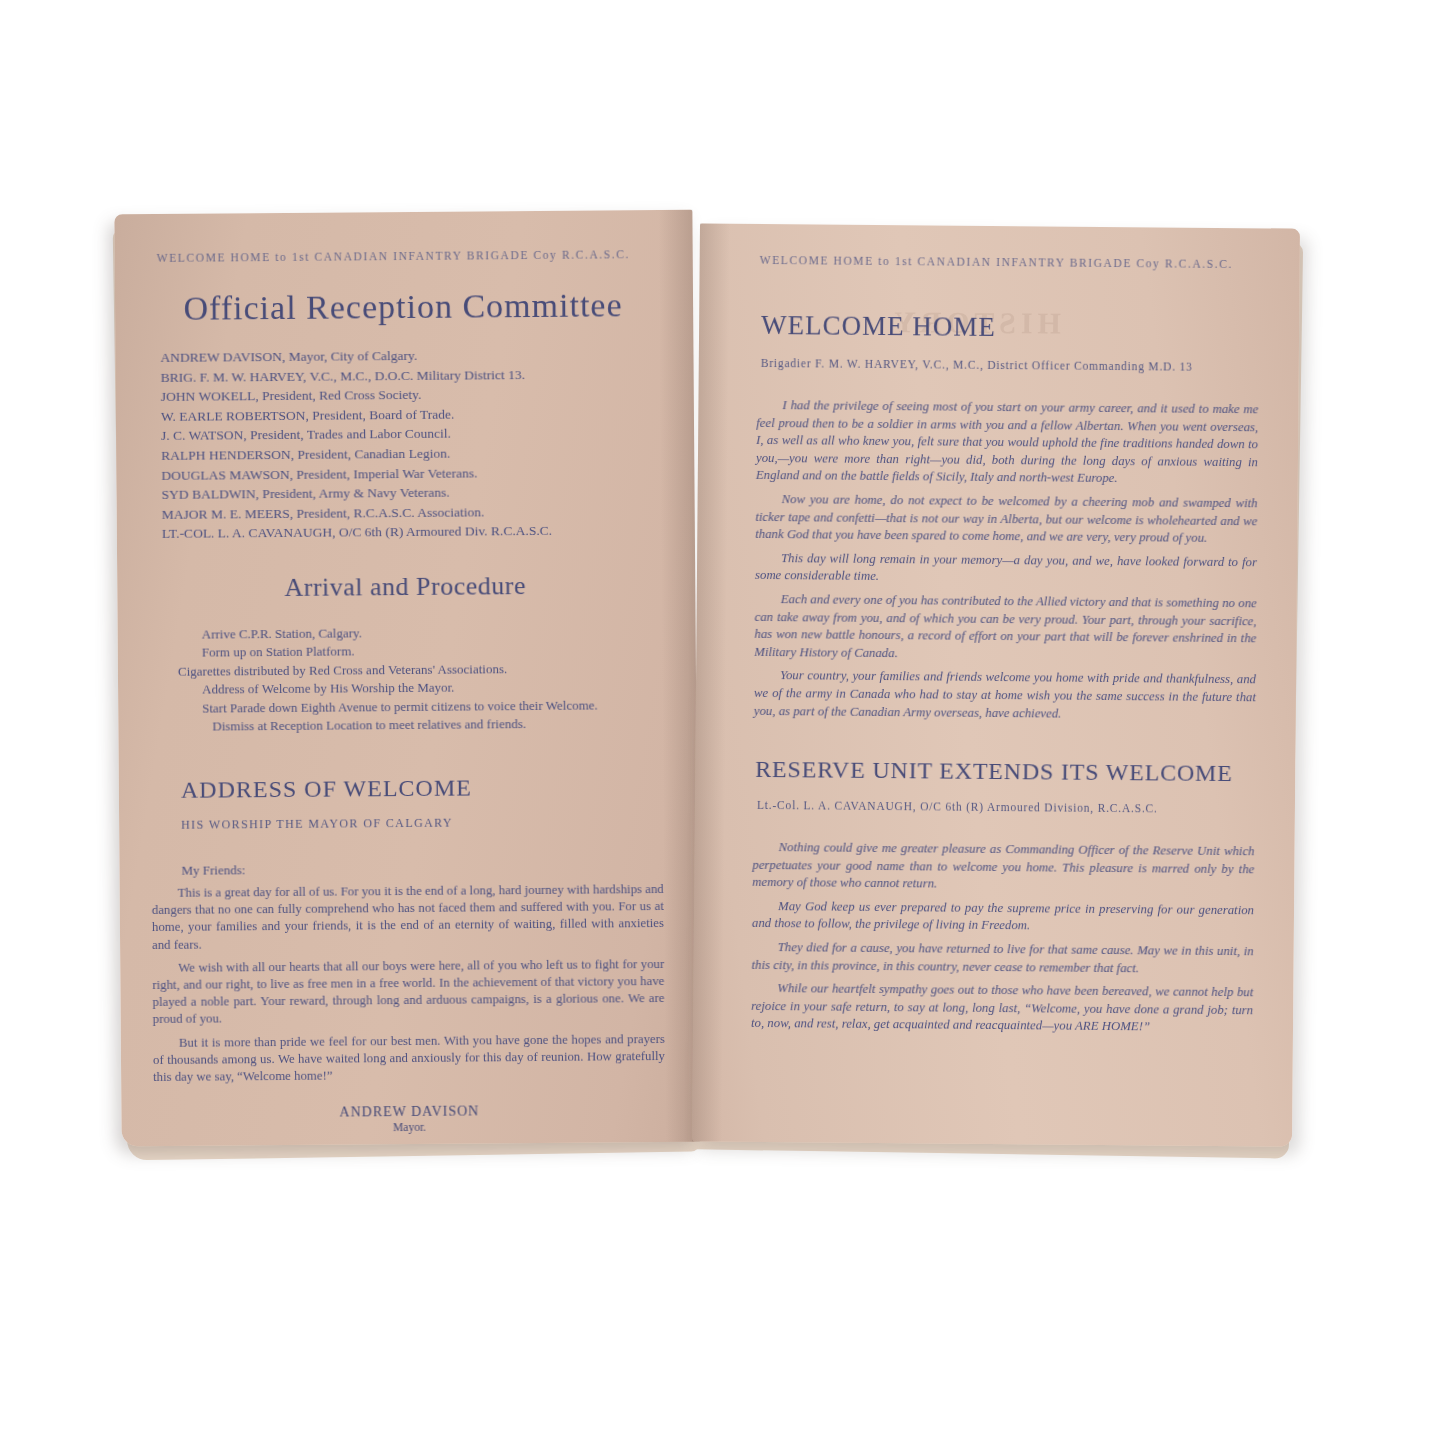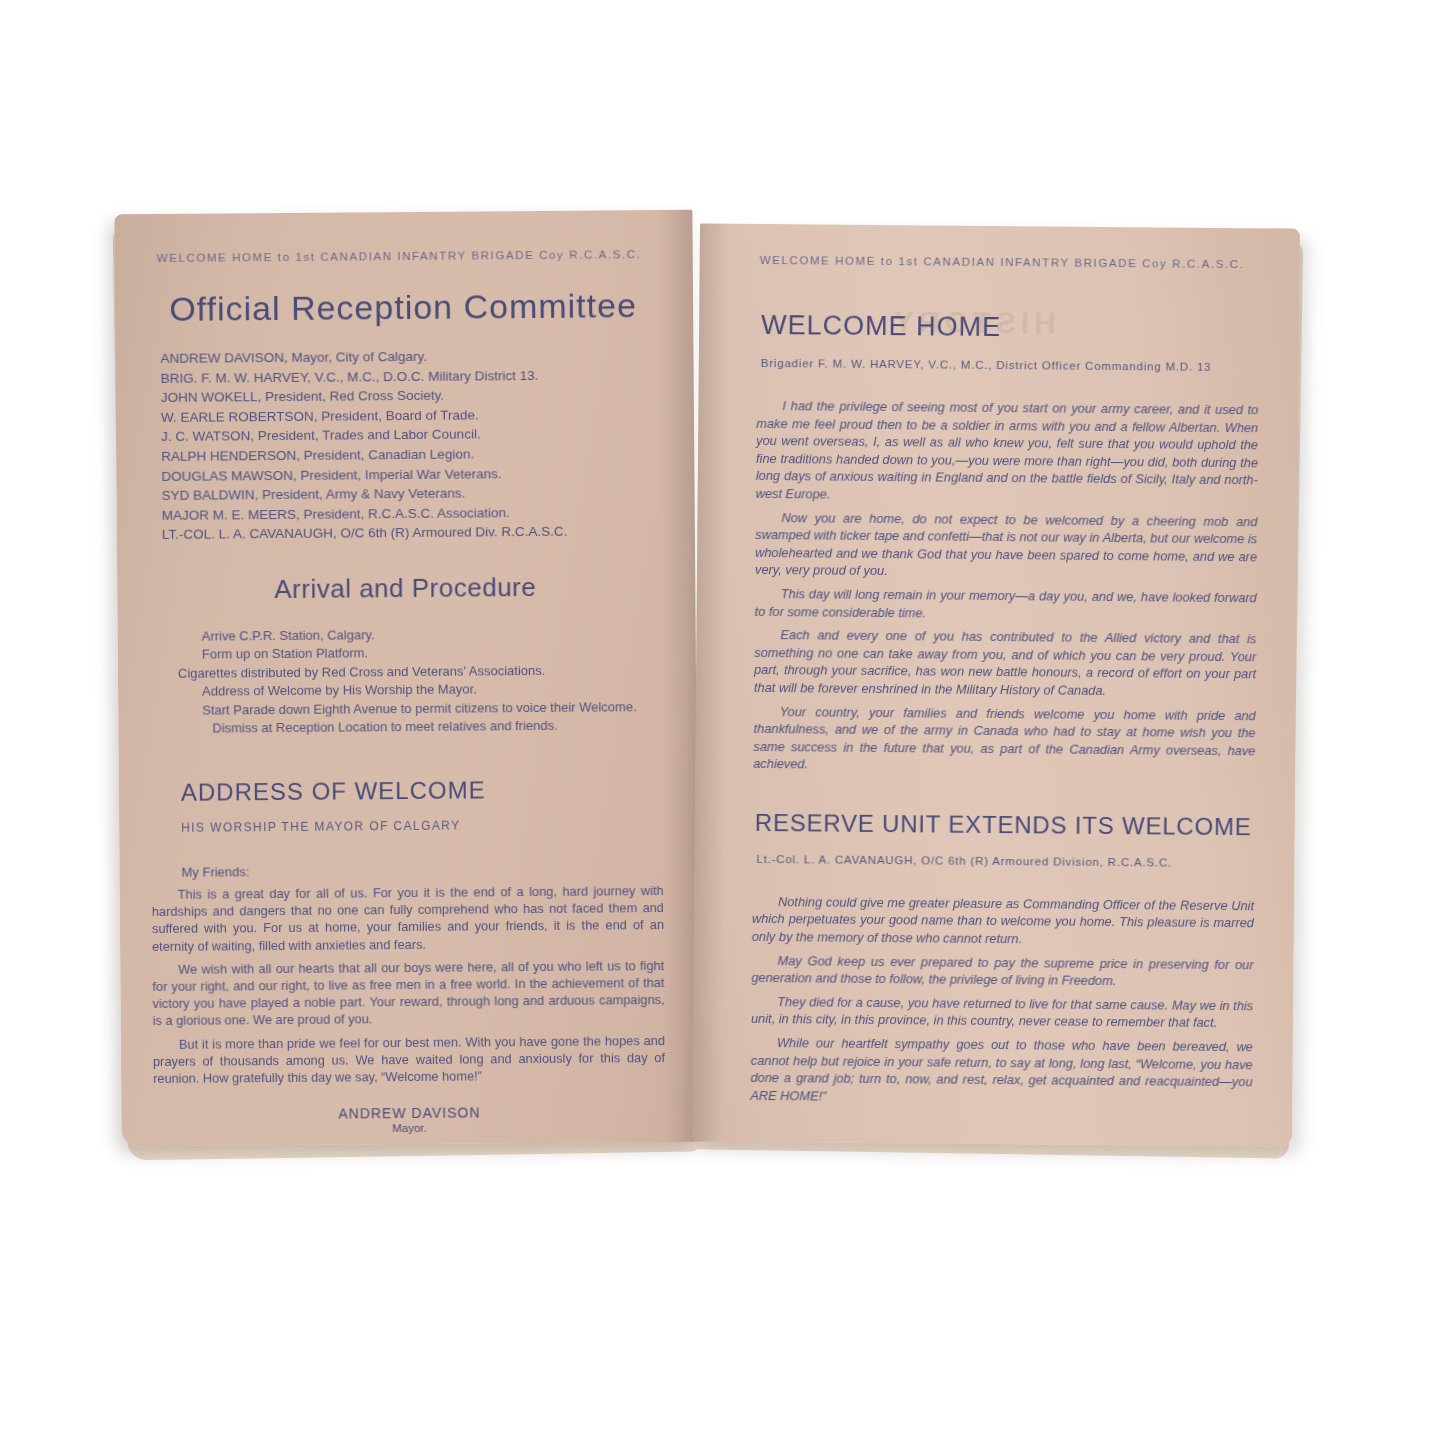--- a/index.html
+++ b/index.html
@@ -1,17 +1,17 @@
 <!DOCTYPE html>
 <html><head>
 <meta charset="utf-8">
 <style>
   html,body{margin:0;padding:0;background:#ffffff;}
   .scene{position:relative;width:1445px;height:1445px;background:#ffffff;overflow:hidden;
-         font-family:Liberation Sans, sans-serif;}
+         font-family:Liberation Serif, serif;}
   .page{position:absolute;}
   .under-page{position:absolute;background:#e9d8c8;}
   .page-left{
     left:118px;top:212px;width:578px;height:932px;
     background:linear-gradient(100deg,#c9ad9d 0%,#d5b9a8 18%,#d8bcab 55%,#d2b5a5 88%,#cbae9e 100%);
     transform:rotate(-0.45deg);
     border-radius:8px 2px 6px 16px;
     box-shadow:-6px 8px 16px rgba(90,80,75,0.25);
   }
   .page-right{

